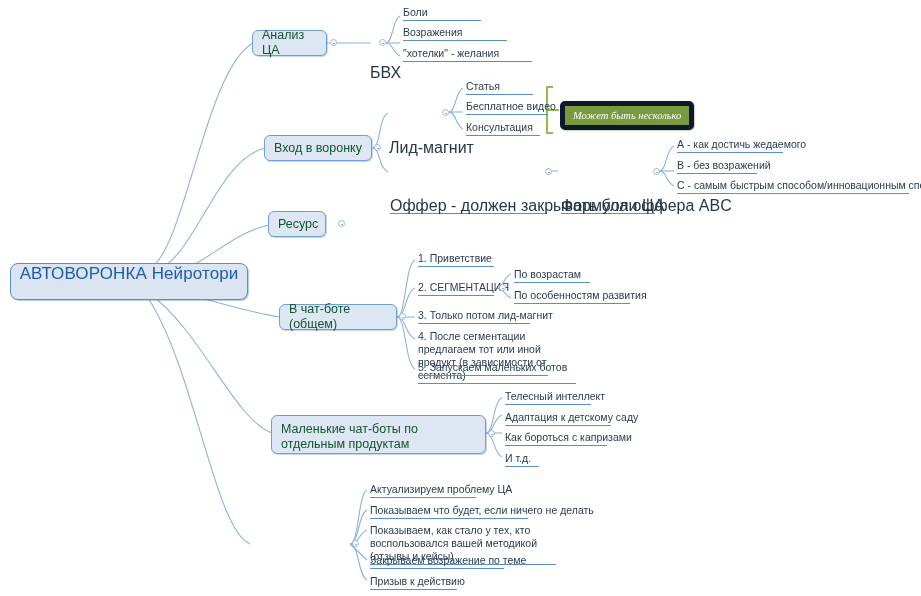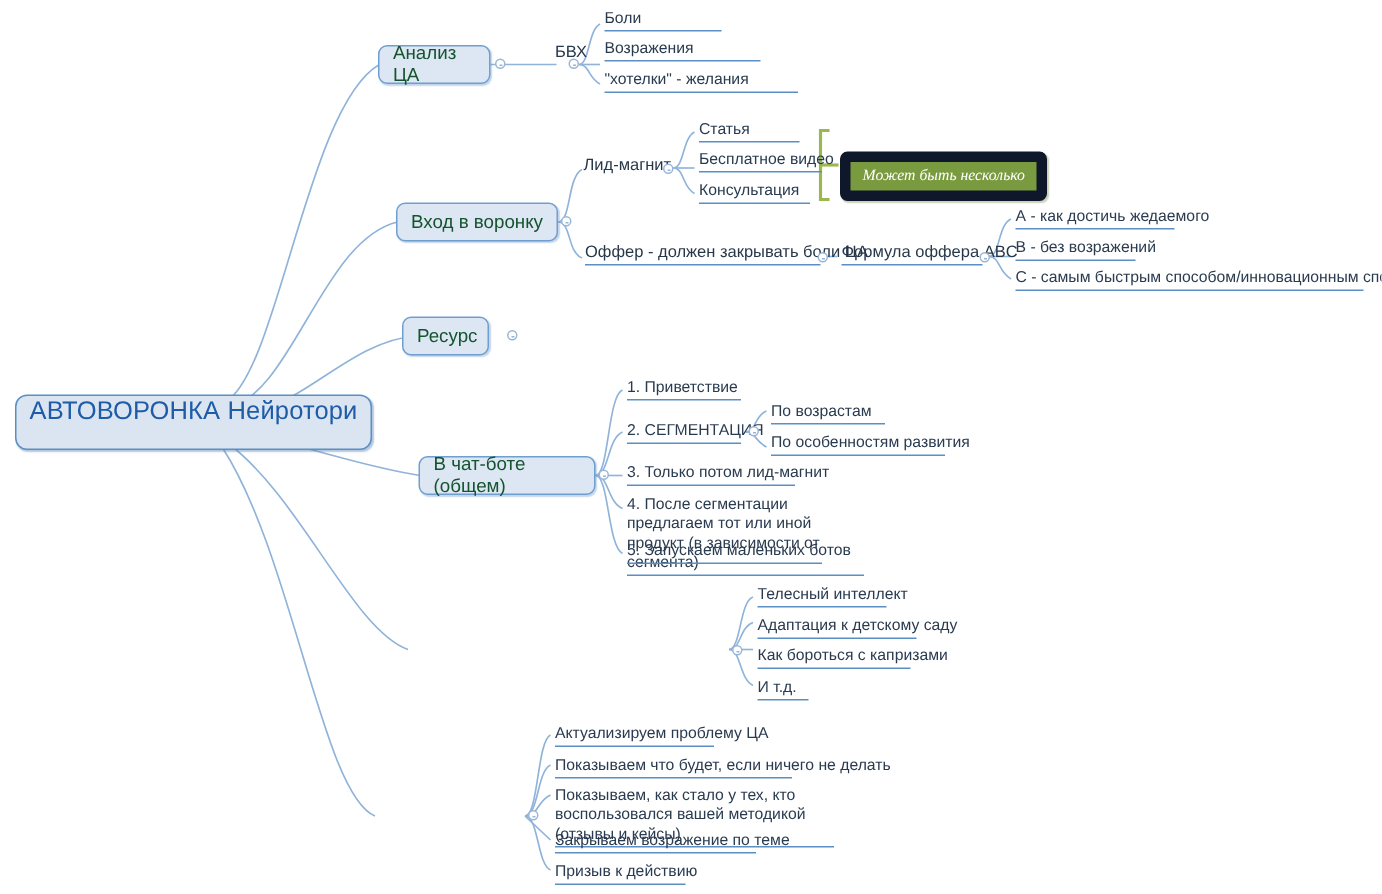--- a/index.html
+++ b/index.html
@@ -54,41 +54,41 @@
     box-sizing:border-box;
     white-space:nowrap;
   }
   .leaf.wrap{white-space:normal;}
   .leaf .u{
     display:block;
     height:0;
     border-bottom:1.3px solid #5b8fc4;
     margin-top:1px;
   }
-  .leaf.mid{font-size:11px;color:#27374a;}
+  .leaf.mid{font-size:16px;color:#27374a;margin-top:37px;}
 
   
   .toggle{
     position:absolute;
     width:7px;height:7px;
     border:1px solid #9ab6d6;
     border-radius:50%;
     background:#ffffff;
     box-sizing:border-box;
   }
   .toggle::after{
     content:"";position:absolute;left:1.5px;top:2.5px;
     width:2px;height:0;border-top:1px solid #9ab6d6;
   }
 
   
   .callout{
     position:absolute;
     background:#7a9a3f;
-    border:7px solid #0f172a;
+    border:5px solid #0f172a;
     border-radius:5px;
     color:#ffffff;
     font-family:"Liberation Serif","DejaVu Serif",serif;
     font-style:italic;
     font-size:10.5px;
     line-height:13px;
     padding:3px 8px;
     box-sizing:border-box;
     white-space:nowrap;
     box-shadow:1px 1px 1px rgba(120,140,80,.4);
@@ -282,20 +282,23 @@
   <div class="leaf wrap" style="left:414px;top:330px;width:164px;">
     <span>4. После сегментации предлагаем тот или иной продукт (в зависимости от сегмента)</span>
     <i class="u"></i>
   </div>
 
   <div class="leaf" style="left:414px;top:361px;width:136px;">
     <span>5. Запускаем маленьких ботов</span>
     <i class="u"></i>
   </div>
 
+  <div class="branch-node two-line" style="left:271px;top:415px;width:215px;height:39px;">
+    <span>Маленькие чат-боты по отдельным продуктам</span>
+  </div>
   <div class="toggle" style="left:488px;top:430px;"></div>
 
   <div class="leaf" style="left:501px;top:390px;width:92px;">
     <span>Телесный интеллект</span>
     <i class="u"></i>
   </div>
   <div class="leaf" style="left:501px;top:411px;width:112px;">
     <span>Адаптация к детскому саду</span>
     <i class="u"></i>
   </div>

